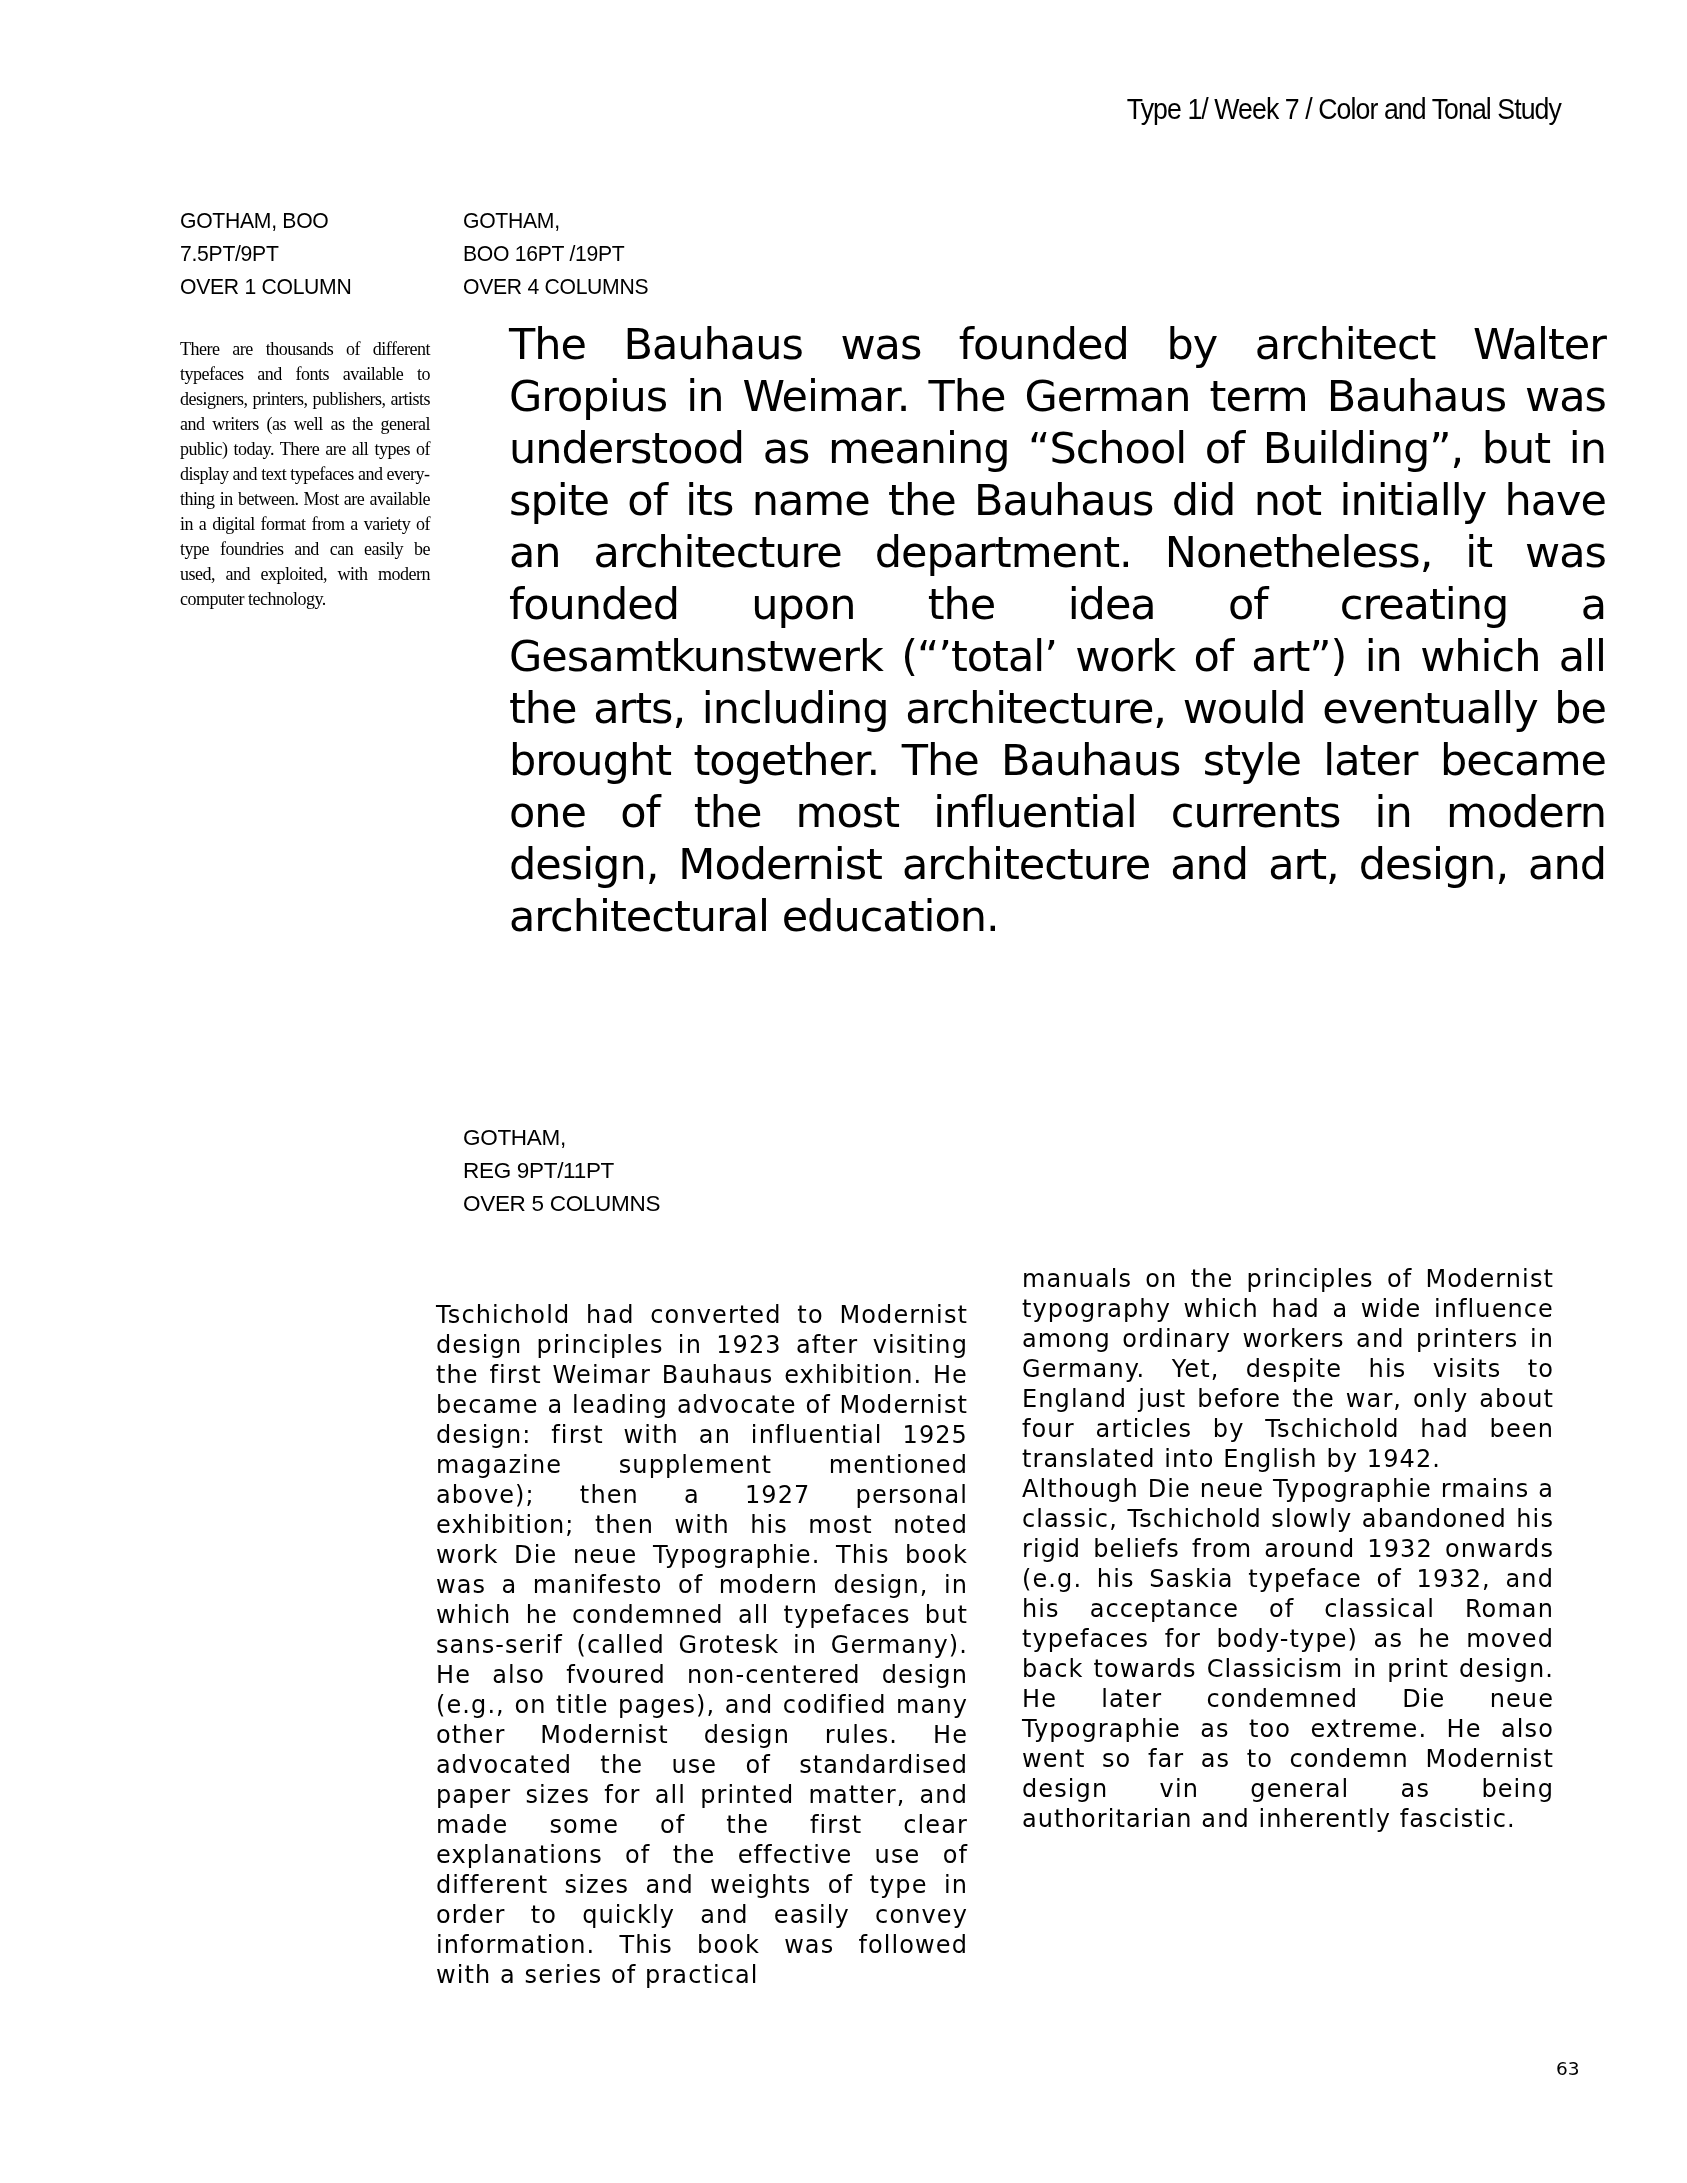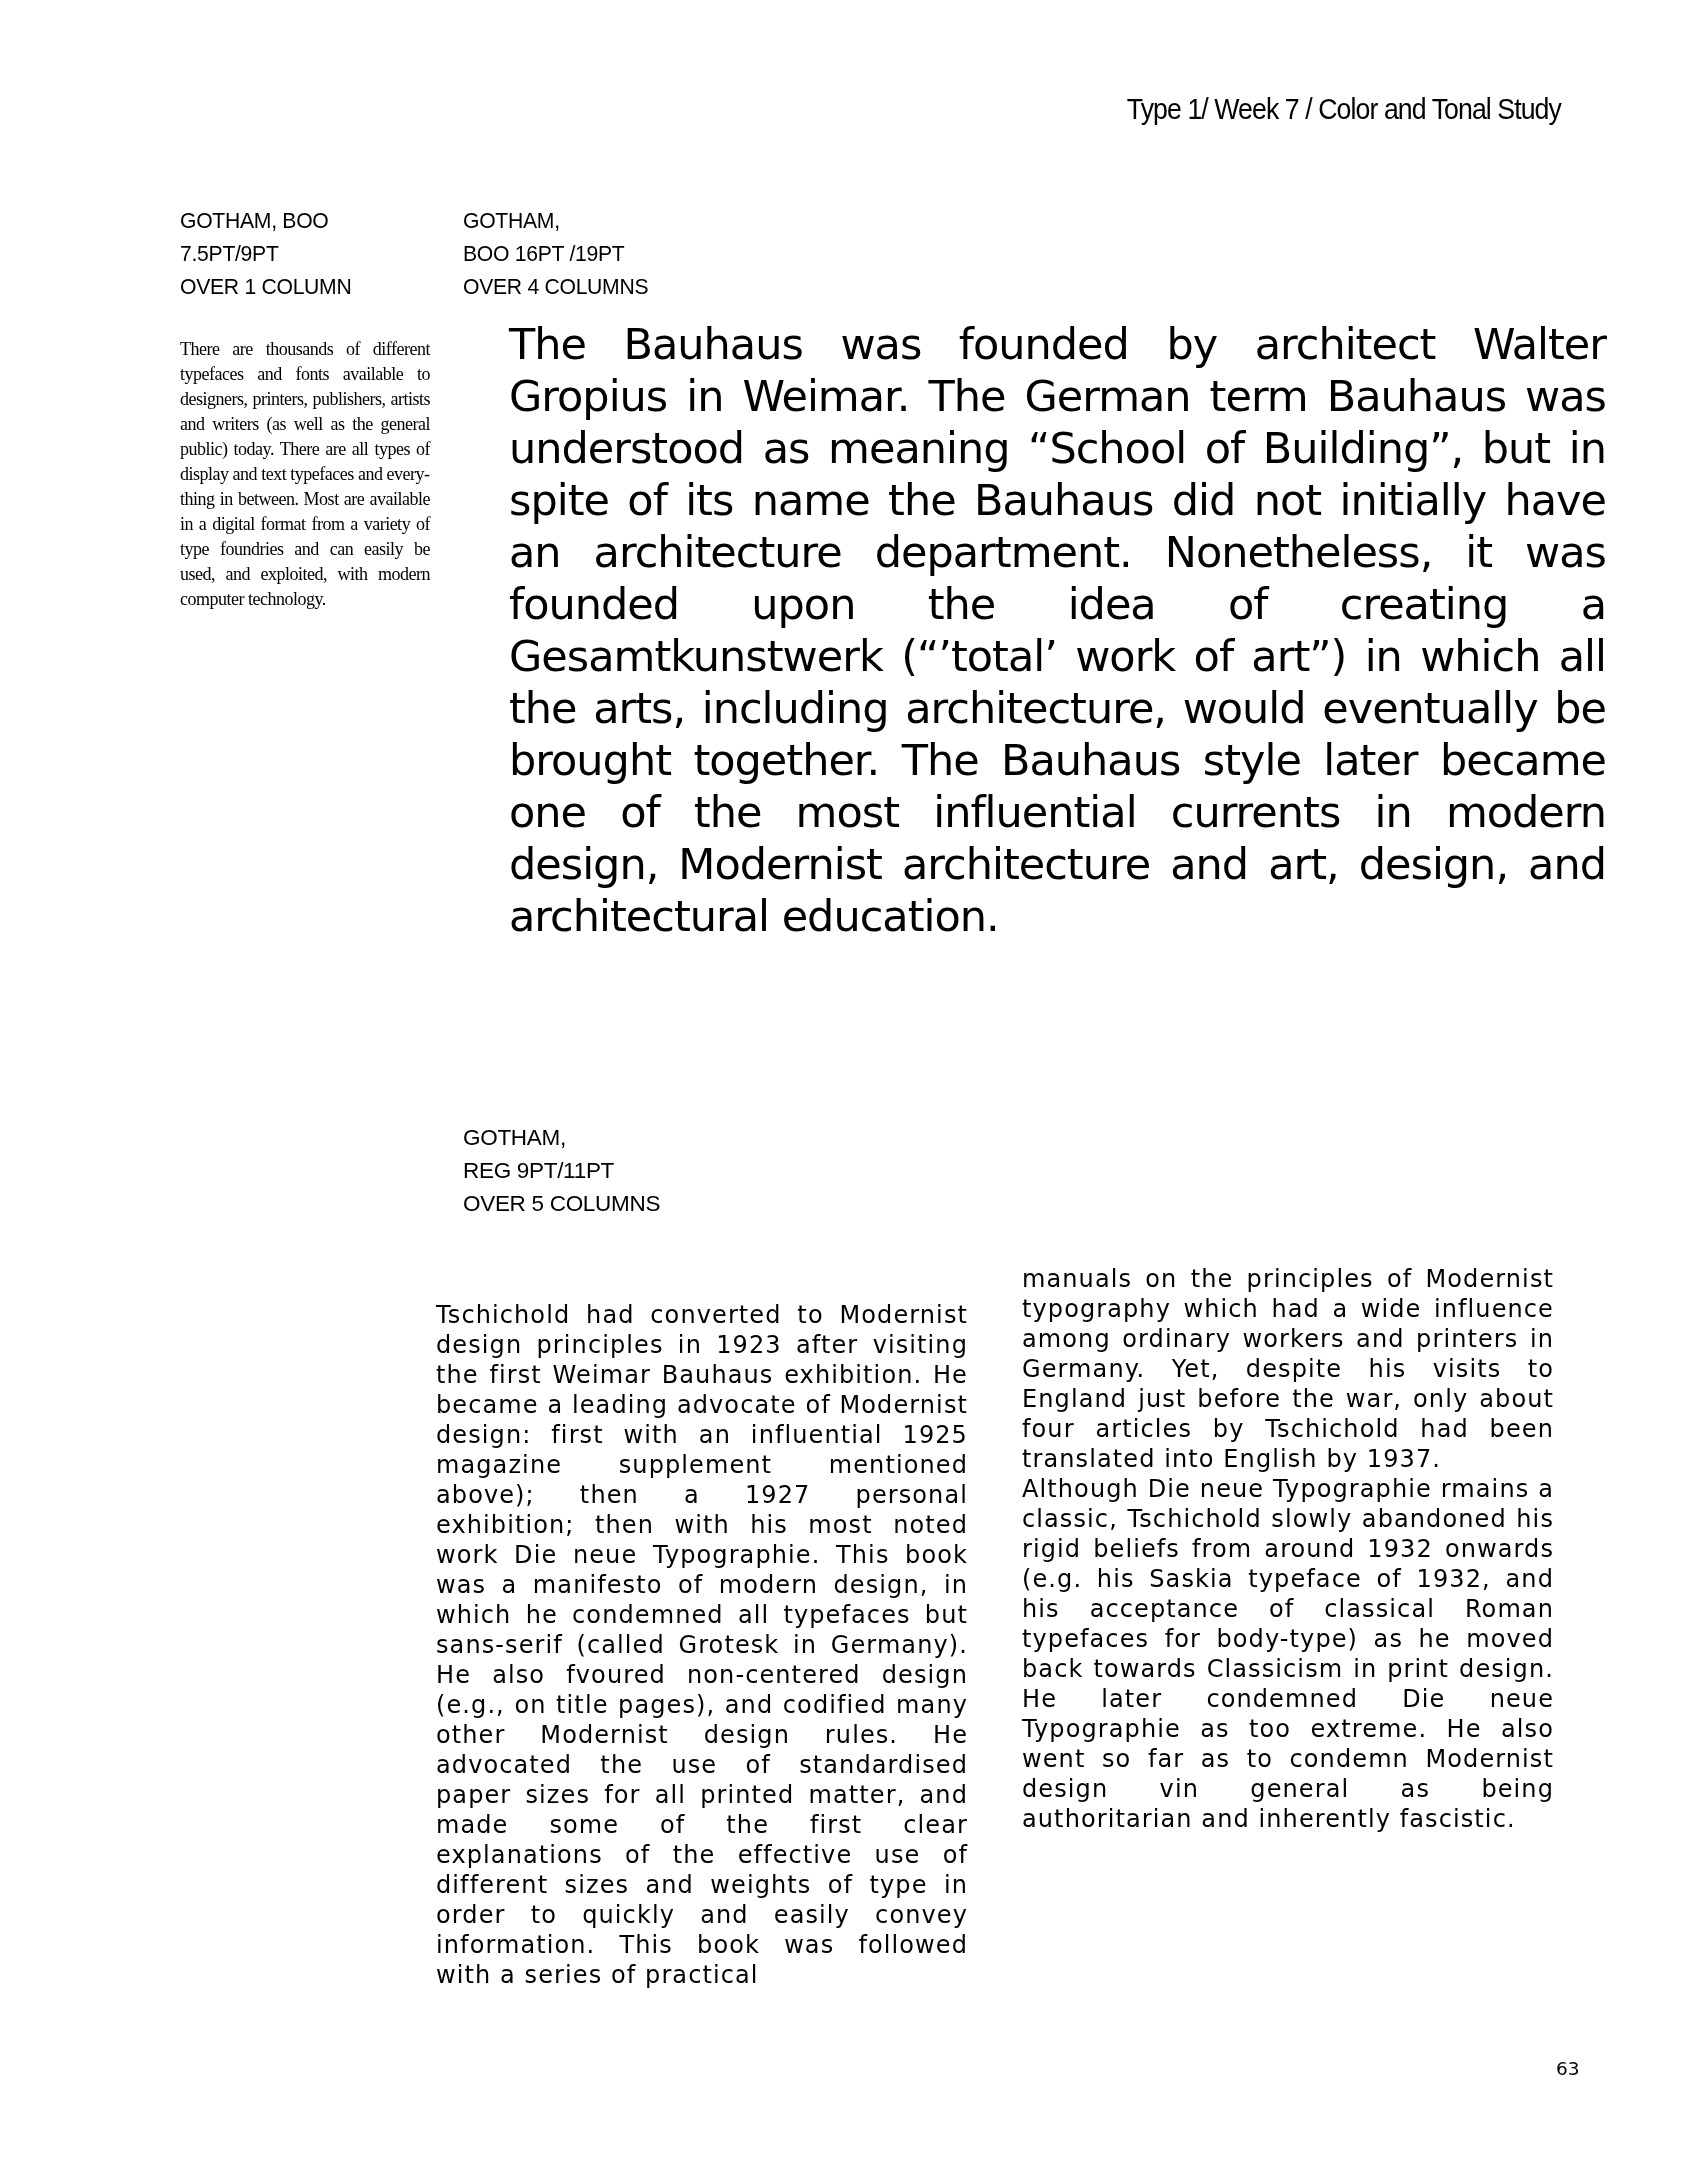--- a/index.html
+++ b/index.html
@@ -110,18 +110,18 @@
   <div>GOTHAM,</div>
   <div>REG 9PT/11PT</div>
   <div>OVER 5 COLUMNS</div>
 </div>
 
 <div class="body-col body-col-1">
   <p>Tschichold had converted to Modernist design principles in 1923 after visiting the first Weimar Bauhaus exhibition. He became a leading advocate of Modernist design: first with an influen­tial 1925 magazine supplement men­tioned above); then a 1927 personal exhibition; then with his most noted work Die neue Typographie. This book was a manifesto of modern design, in which he condemned all typefaces but sans-serif (called Grotesk in Germany). He also fvoured non-centered design (e.g., on title pages), and codified many other Modernist design rules. He advocated the use of standardised paper sizes for all printed matter, and made some of the first clear explanations of the ef­fective use of different sizes and weights of type in order to quickly and easily convey information. This book was followed with a series of practical</p>
 </div>
 
 <div class="body-col body-col-2">
-  <p>manuals on the principles of Modernist typography which had a wide influ­ence among ordinary workers and printers in Germany.  Yet, despite his visits to England just before the war, only about four articles by Tschichold had been translated into English by 1937.</p>
+  <p>manuals on the principles of Modernist typography which had a wide influ­ence among ordinary workers and printers in Germany.  Yet, despite his visits to England just before the war, only about four articles by Tschichold had been translated into English by 1942.</p>
   <p>Although Die neue Typographie rmains a classic, Tschichold slowly aban­doned his rigid beliefs from around 1932 onwards (e.g. his Saskia typeface of 1932, and his acceptance of classi­cal Roman typefaces for body-type) as he moved back towards Classicism in print design. He later condemned Die neue Typographie as too extreme. He also went so far as to condemn Modernist design vin general as being authoritarian and inherently fascistic.</p>
 </div>
 
 <div class="page-number">63</div>
 
 
 </body></html>

